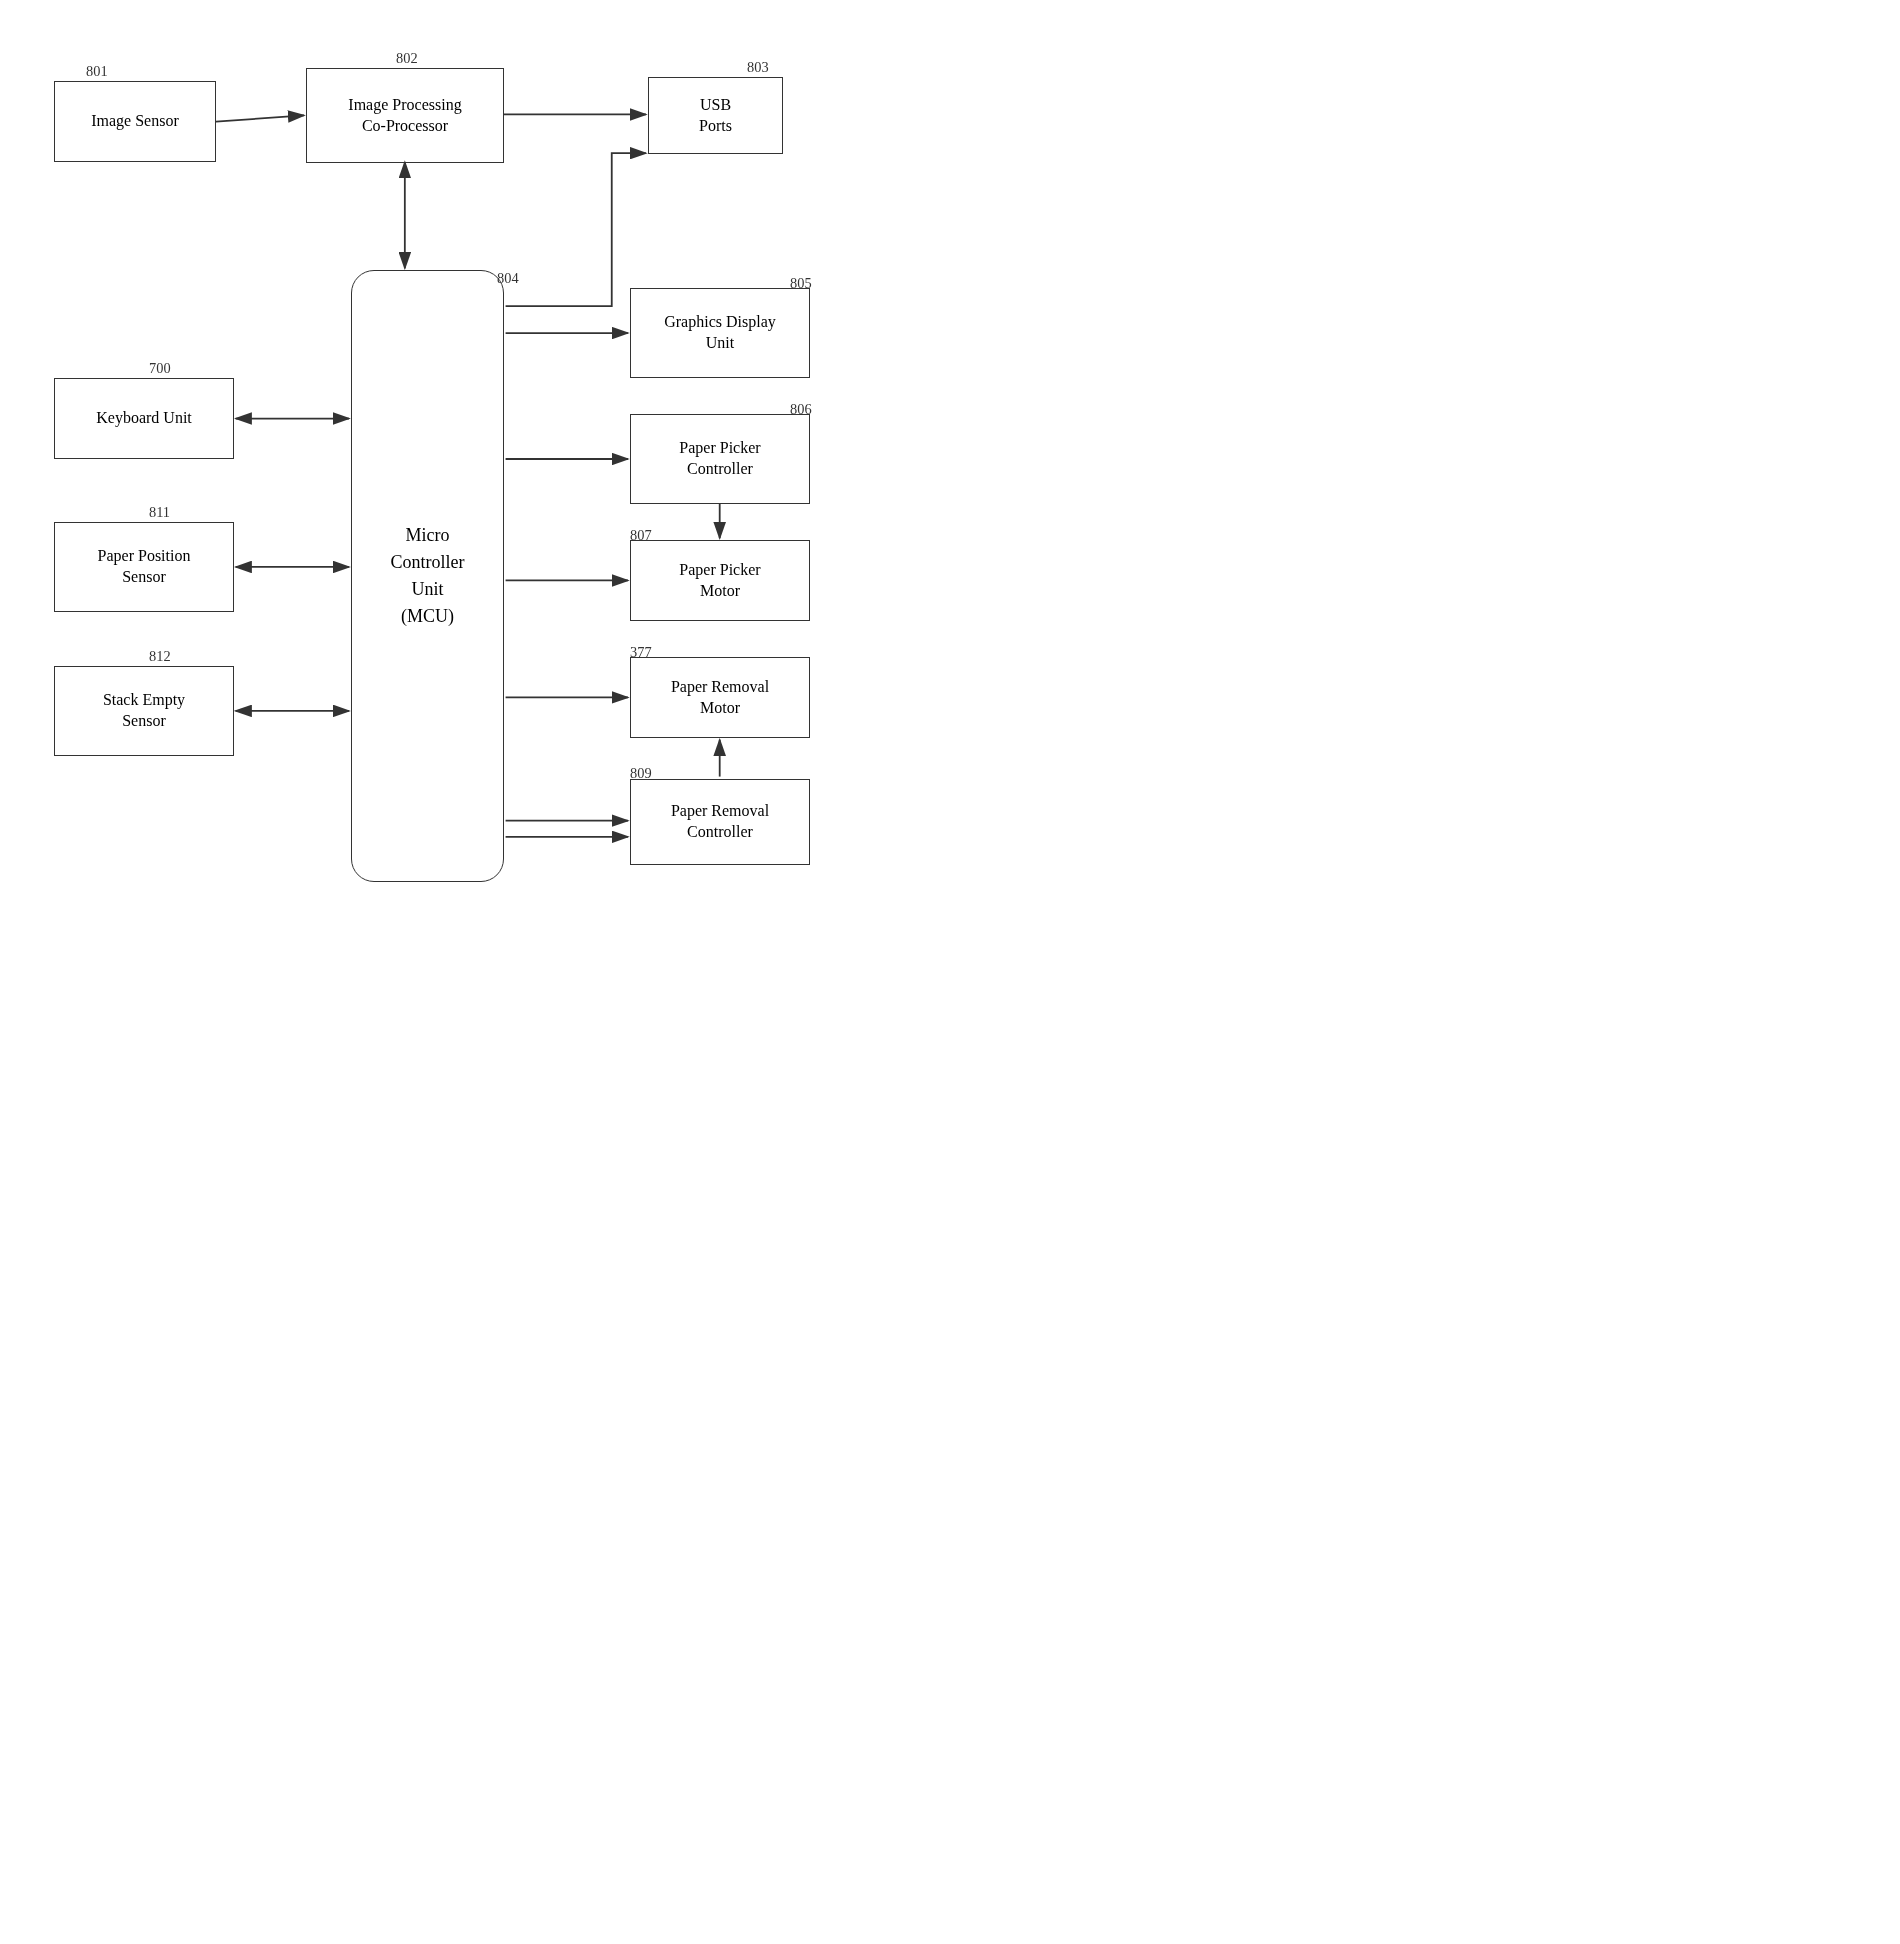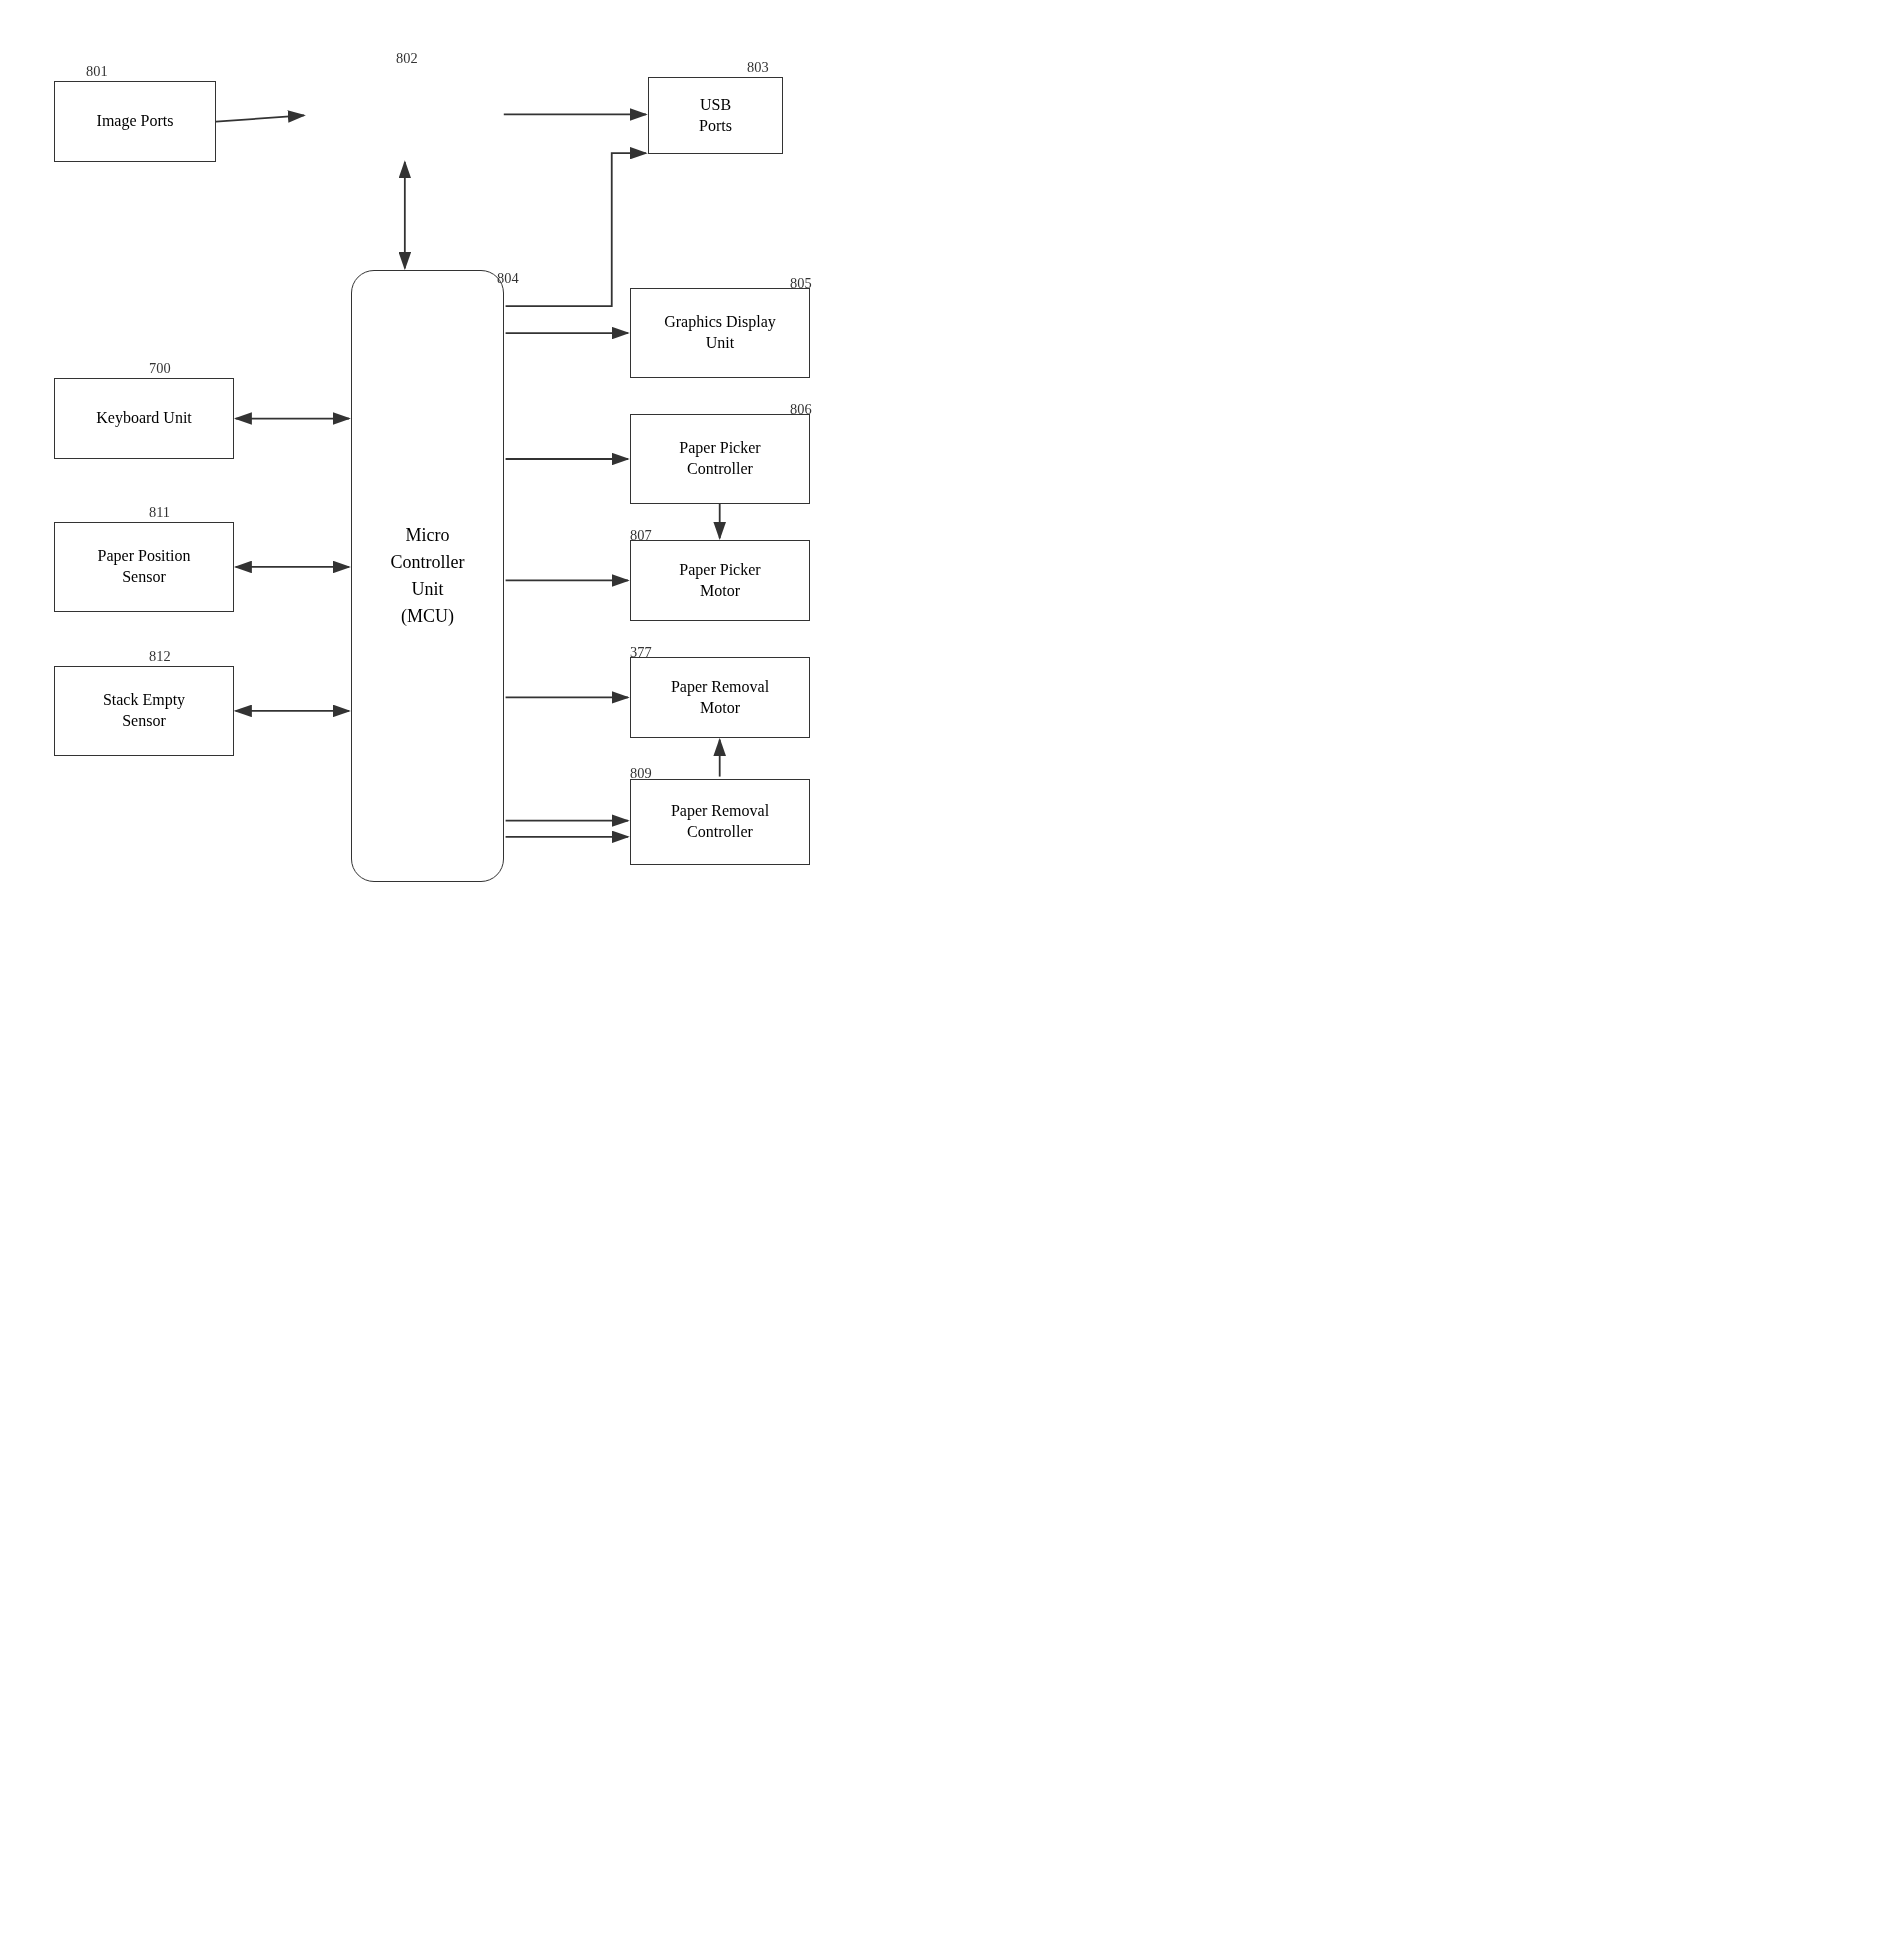--- a/index.html
+++ b/index.html
@@ -56,24 +56,27 @@
       font-size: 18px;
       line-height: 1.5;
     }
   </style>
 </head>
 <body>
 
 <div class="diagram-container">
 
   <div class="block" style="left:54px; top:81px; width:162px; height:81px;">
-    <span>Image Ports</span>
+    <span>Image Sensor</span>
   </div>
   <span class="label-num" style="left:86px; top:63px;">801</span>
 
+  <div class="block" style="left:306px; top:68px; width:198px; height:95px;">
+    <span>Image Processing<br>Co-Processor</span>
+  </div>
   <span class="label-num" style="left:396px; top:50px;">802</span>
 
   <div class="block" style="left:648px; top:77px; width:135px; height:77px;">
     <span>USB<br>Ports</span>
   </div>
   <span class="label-num" style="left:747px; top:59px;">803</span>
 
   <div class="mcu-block" style="left:351px; top:270px; width:153px; height:612px;">
     <span>Micro<br>Controller<br>Unit<br>(MCU)</span>
   </div>

